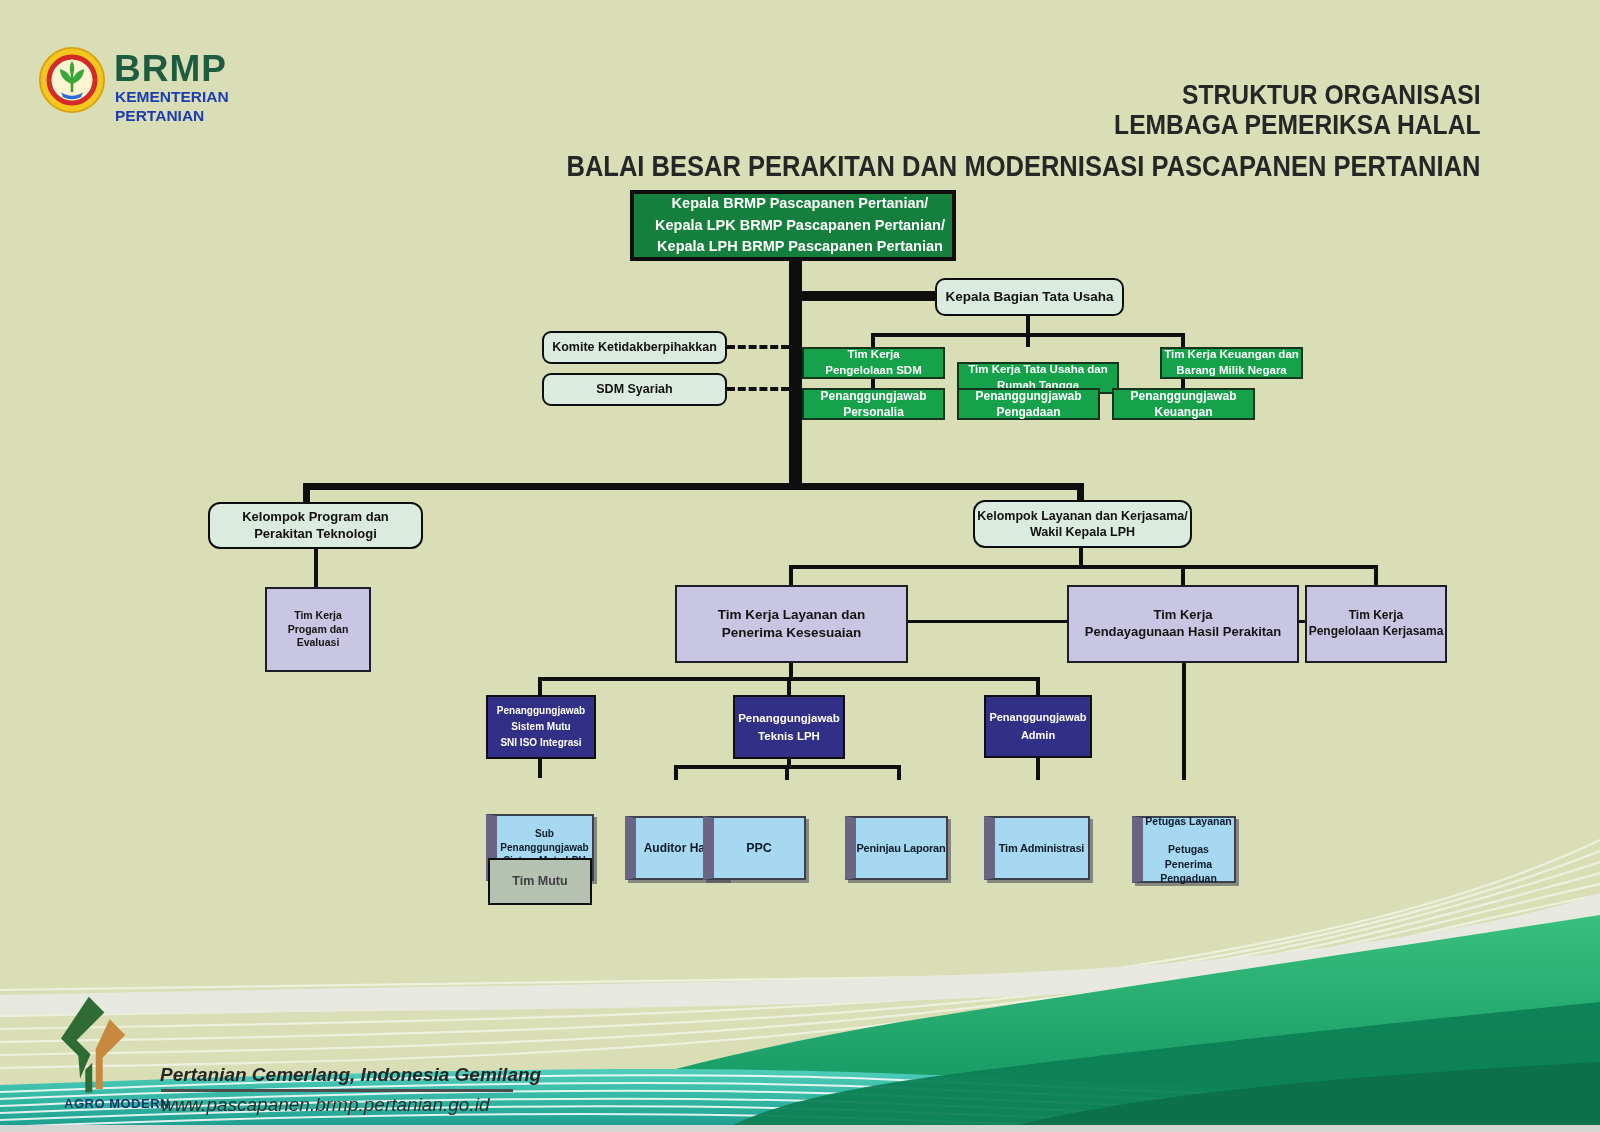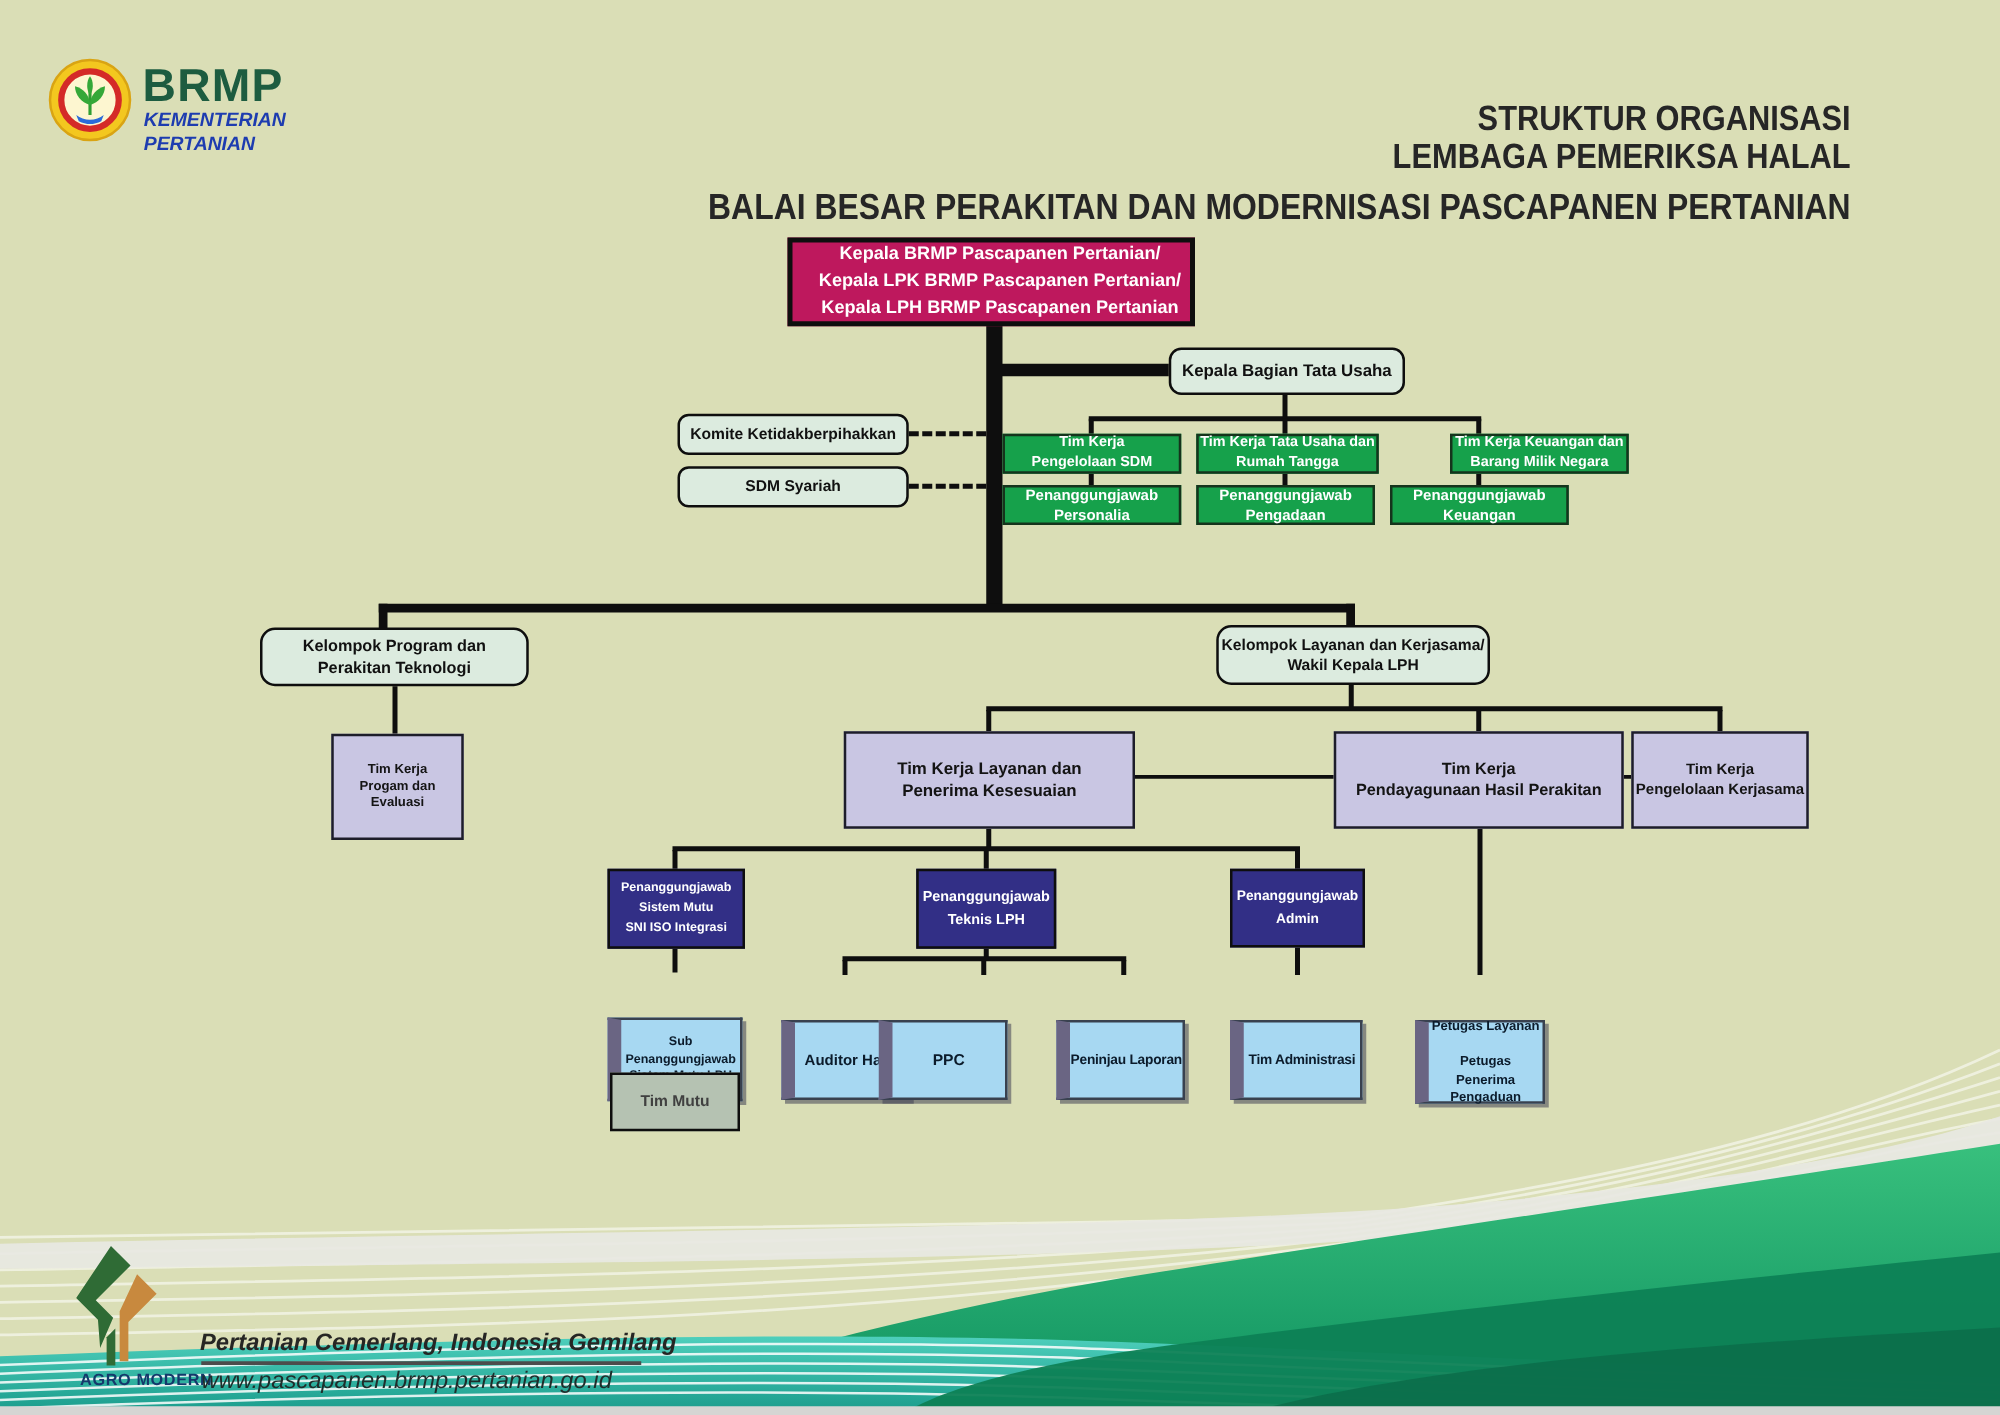--- a/index.html
+++ b/index.html
@@ -4,35 +4,35 @@
 <style>
   html,body{margin:0;padding:0;}
   body{width:1600px;height:1132px;overflow:hidden;font-family:"Liberation Sans",sans-serif;}
   #stage{position:relative;width:1600px;height:1132px;background:#dadeb6;overflow:hidden;}
   .abs{position:absolute;}
   .ln{position:absolute;background:#0e0e0e;}
   .dashln{position:absolute;height:0;border-top:4px dashed #0e0e0e;}
   .node{position:absolute;display:flex;align-items:center;justify-content:center;text-align:center;
         white-space:pre-line;font-weight:bold;box-sizing:border-box;z-index:2;line-height:1.3;}
   .mint{background:#dcebdf;border:2.5px solid #0e0e0e;border-radius:9px;color:#111;font-size:12.5px;}
-  .darkgreen{background:#be185d;border:4px solid #0e0e0e;color:#fff;font-size:14.5px;line-height:1.5;padding-left:14px;}
+  .darkgreen{background:#15803d;border:4px solid #0e0e0e;color:#fff;font-size:14.5px;line-height:1.5;padding-left:14px;}
   .green{background:#16a14b;border:2.5px solid #15341c;color:#fff;font-size:11.5px;line-height:1.35;}
   .lav{background:#c9c6e3;border:2px solid #1d1d2a;color:#141414;}
   .navy{background:#322f86;border:2.5px solid #0e0e0e;color:#fff;line-height:1.6;}
   .blue{background:#a7d8f2;border:2px solid #39414f;border-left:11px solid #6a6583;color:#0b1b2b;
         box-shadow:3px 3px 0 rgba(66,66,84,.55);line-height:1.35;margin-top:36px;}
   .graygreen{background:#b5c2b2;border:2.5px solid #0e0e0e;color:#404040;font-size:12.5px;}
   .titlewrap{position:absolute;left:0;top:80px;width:1575px;text-align:right;color:#262626;z-index:2;}
   .t-line{display:block;font-weight:bold;transform:scaleX(.88);transform-origin:center;letter-spacing:0;}
   .t1,.t2{font-size:28px;line-height:30px;}
   .t3{font-size:29px;margin-top:10px;}
   .brandname{position:absolute;left:114px;top:48px;font-size:37px;font-weight:800;color:#1d5c40;
              letter-spacing:1px;z-index:2;}
   .ministry{position:absolute;left:115px;top:88px;font-size:15.5px;font-weight:800;color:#1d3cb0;
-            line-height:1.2;z-index:2;font-style:italic;}
+            line-height:1.2;z-index:2;}
   .f-tag{position:absolute;left:160px;top:1064px;font-size:19px;font-weight:bold;font-style:italic;
          color:#262624;z-index:3;}
   .f-rule{position:absolute;left:161px;top:1089px;width:352px;height:3px;background:#4c4c4c;z-index:3;}
   .f-url{position:absolute;left:161px;top:1094px;font-size:19px;font-style:italic;color:#1f2d2b;z-index:3;}
   .f-agro{position:absolute;left:36px;top:1096px;width:162px;text-align:center;font-size:13px;
           font-weight:800;color:#14386b;letter-spacing:.5px;z-index:3;}
   svg{display:block;}
   #waves{position:absolute;left:0;top:712px;z-index:0;}
 </style>
 </head>
@@ -103,21 +103,21 @@
 Kepala LPK BRMP Pascapanen Pertanian/
 Kepala LPH BRMP Pascapanen Pertanian</div>
 
   <div class="node mint" style="left:935px;top:278px;width:189px;height:38px;font-size:13.5px;border-radius:10px">Kepala Bagian Tata Usaha</div>
 
   <div class="node mint" style="left:542px;top:331px;width:185px;height:33px">Komite Ketidakberpihakkan</div>
   <div class="node mint" style="left:542px;top:373px;width:185px;height:33px">SDM Syariah</div>
 
   <div class="node green" style="left:802px;top:347px;width:143px;height:32px">Tim Kerja
 Pengelolaan SDM</div>
-  <div class="node green" style="left:957px;top:347px;width:146px;height:32px">Tim Kerja Tata Usaha dan
+  <div class="node green" style="left:957px;top:362px;width:162px;height:32px">Tim Kerja Tata Usaha dan
 Rumah Tangga</div>
   <div class="node green" style="left:1160px;top:347px;width:143px;height:32px">Tim Kerja Keuangan dan
 Barang Milik Negara</div>
   <div class="node green" style="left:802px;top:388px;width:143px;height:32px;font-size:12px">Penanggungjawab
 Personalia</div>
   <div class="node green" style="left:957px;top:388px;width:143px;height:32px;font-size:12px">Penanggungjawab
 Pengadaan</div>
   <div class="node green" style="left:1112px;top:388px;width:143px;height:32px;font-size:12px">Penanggungjawab
 Keuangan</div>
 

